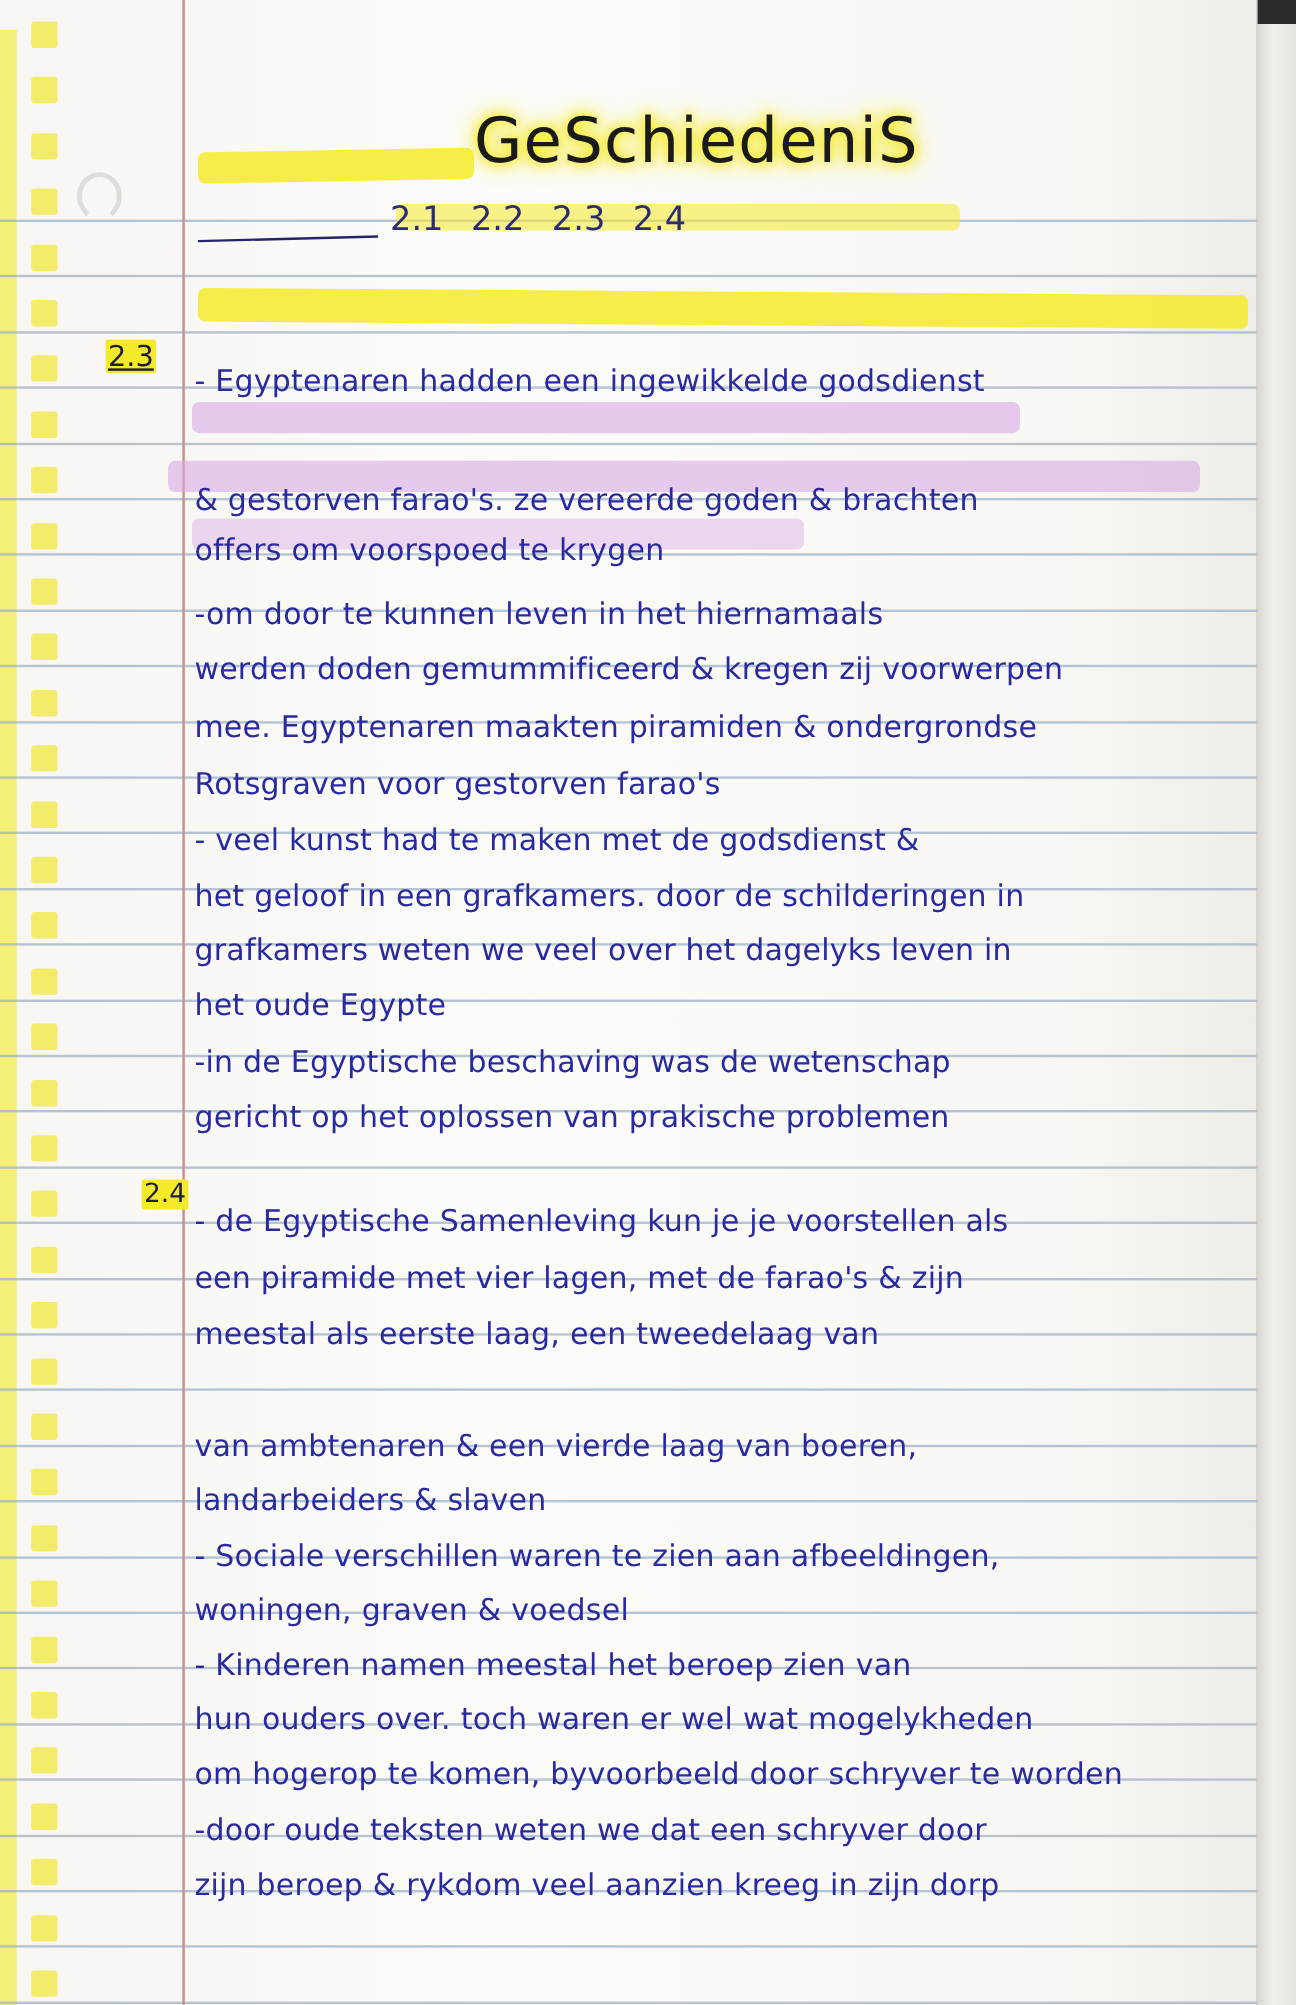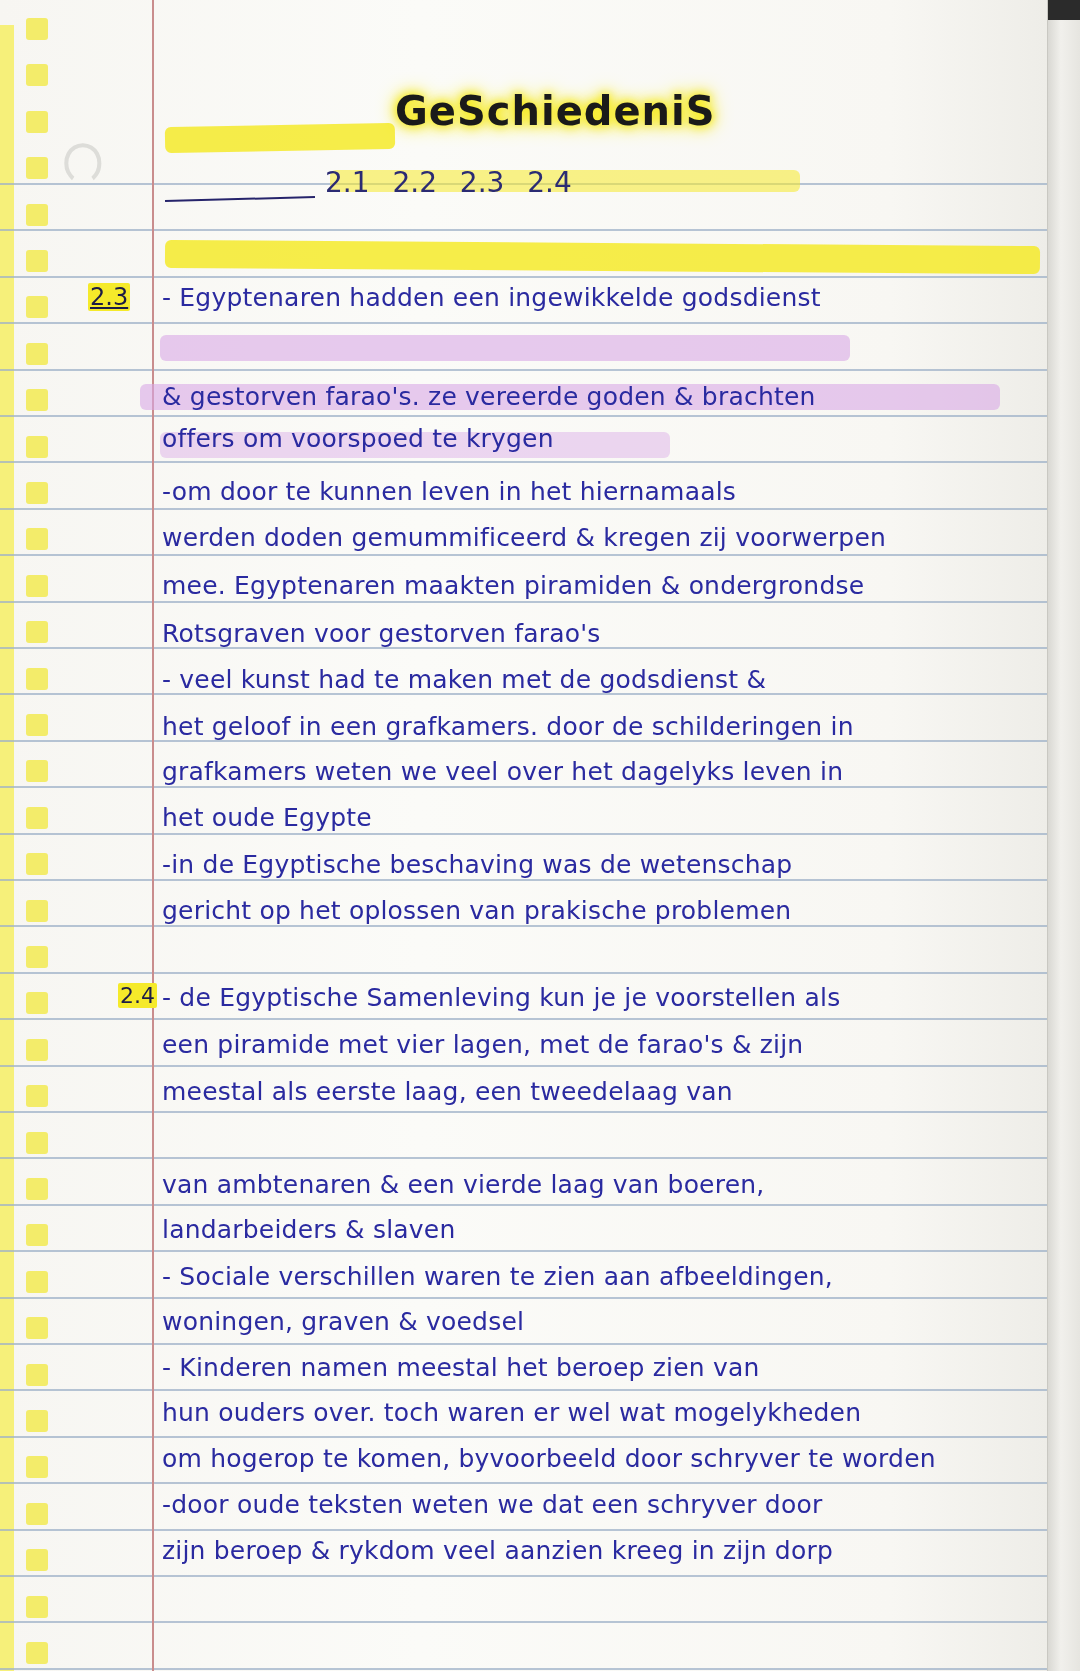--- a/index.html
+++ b/index.html
@@ -86,26 +86,25 @@
       position: absolute;
       background: #d9a8e6;
       opacity: 0.6;
       border-radius: 6px;
     }
     .title {
       position: absolute;
       left: 395px;
       top: 88px;
       font-family: "DejaVu Sans", sans-serif;
-      font-size: 40px;
+      font-size: 52px;
       color: #1a1a1a;
       letter-spacing: 1px;
       text-shadow: 0 0 8px #f6ea1f, 0 0 14px #f6ea1f, 0 0 20px #f6ea1f;
       white-space: nowrap;
-      font-weight: bold;
     }
     .sections-list {
       position: absolute;
       left: 325px;
       top: 166px;
       font-size: 28px;
       color: #2b2b73;
       white-space: nowrap;
       word-spacing: 14px;
     }
@@ -128,20 +127,21 @@
       white-space: nowrap;
     }
     .line {
       position: absolute;
       left: 162px;
       font-family: "DejaVu Sans", sans-serif;
       font-size: 25px;
       color: #2a2aa0;
       white-space: nowrap;
       letter-spacing: 0.2px;
+      margin-top: 20px;
     }
     .ghost {
       position: absolute;
       font-size: 26px;
       color: #c8c8c4;
       white-space: nowrap;
       opacity: 0.55;
     }
   </style>
 </head>

